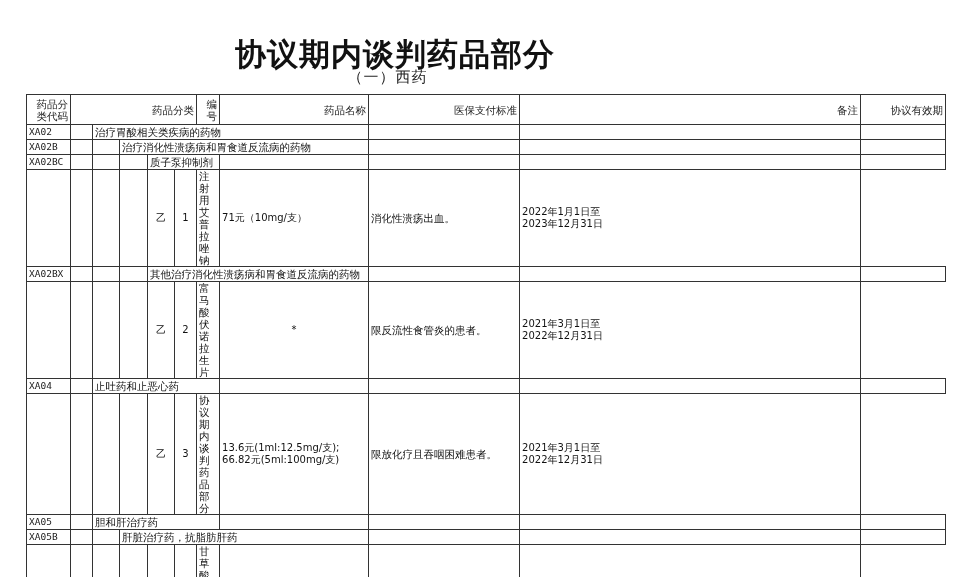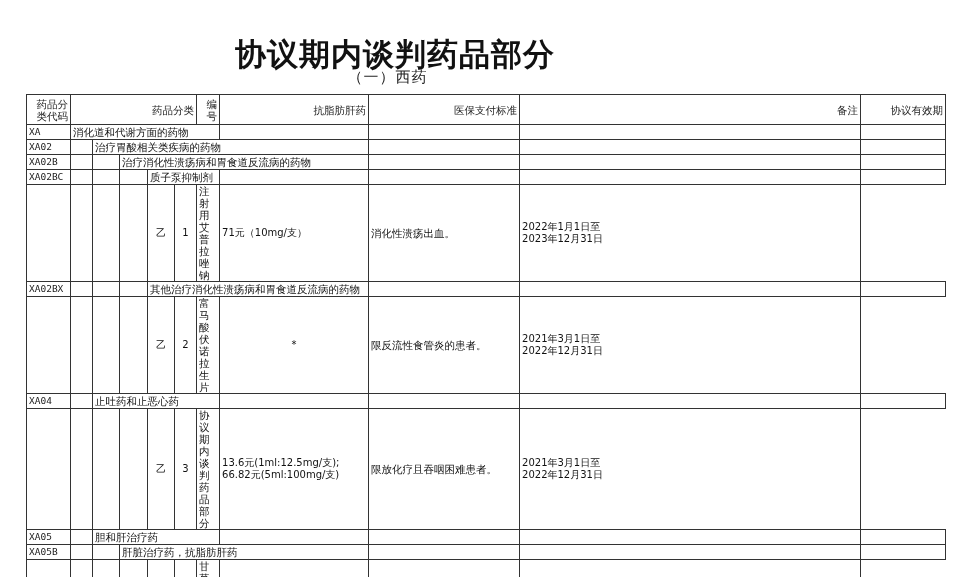--- a/index.html
+++ b/index.html
@@ -48,39 +48,28 @@
     <tr style="height:30px">
       <th>
           <div>药品分</div>
           <div>类代码</div>
         </th>
       <th colspan="5">药品分类</th>
       <th>
           <div>编</div>
           <div>号</div>
         </th>
-      <th>抗脂肪肝药</th>
+      <th>药品名称</th>
       <th>医保支付标准</th>
       <th>备注</th>
       <th>协议有效期</th>
     </tr>
   </thead>
   <tbody id="tbody">
       <tr class="r-cat">
-        <td class="code">XA</td>
-        <td class="cat nb" colspan="5" style="overflow:visible;position:relative;">
-          <span style="position: absolute; left: 2px; top: 0px; line-height: 14px; white-space: nowrap; z-index: 2; background: transparent;">消化道和代谢方面的药物</span>
-        </td>
-        <td class="nl"></td>
-        <td></td>
-        <td></td>
-        <td></td>
-        <td></td>
-      </tr>
-      <tr class="r-cat">
         <td class="code">XA02</td>
         <td></td>
         <td class="cat nb" colspan="4" style="overflow: visible; position: relative; border-right: none;">
           <span style="position: absolute; left: 2px; top: 0px; line-height: 14px; white-space: nowrap; z-index: 2; background: transparent;">治疗胃酸相关类疾病的药物</span>
         </td>
         <td class="nl" style="border-left: none; border-right: none;"></td>
         <td style="border-left: none;"></td>
         <td></td>
         <td></td>
         <td></td>

